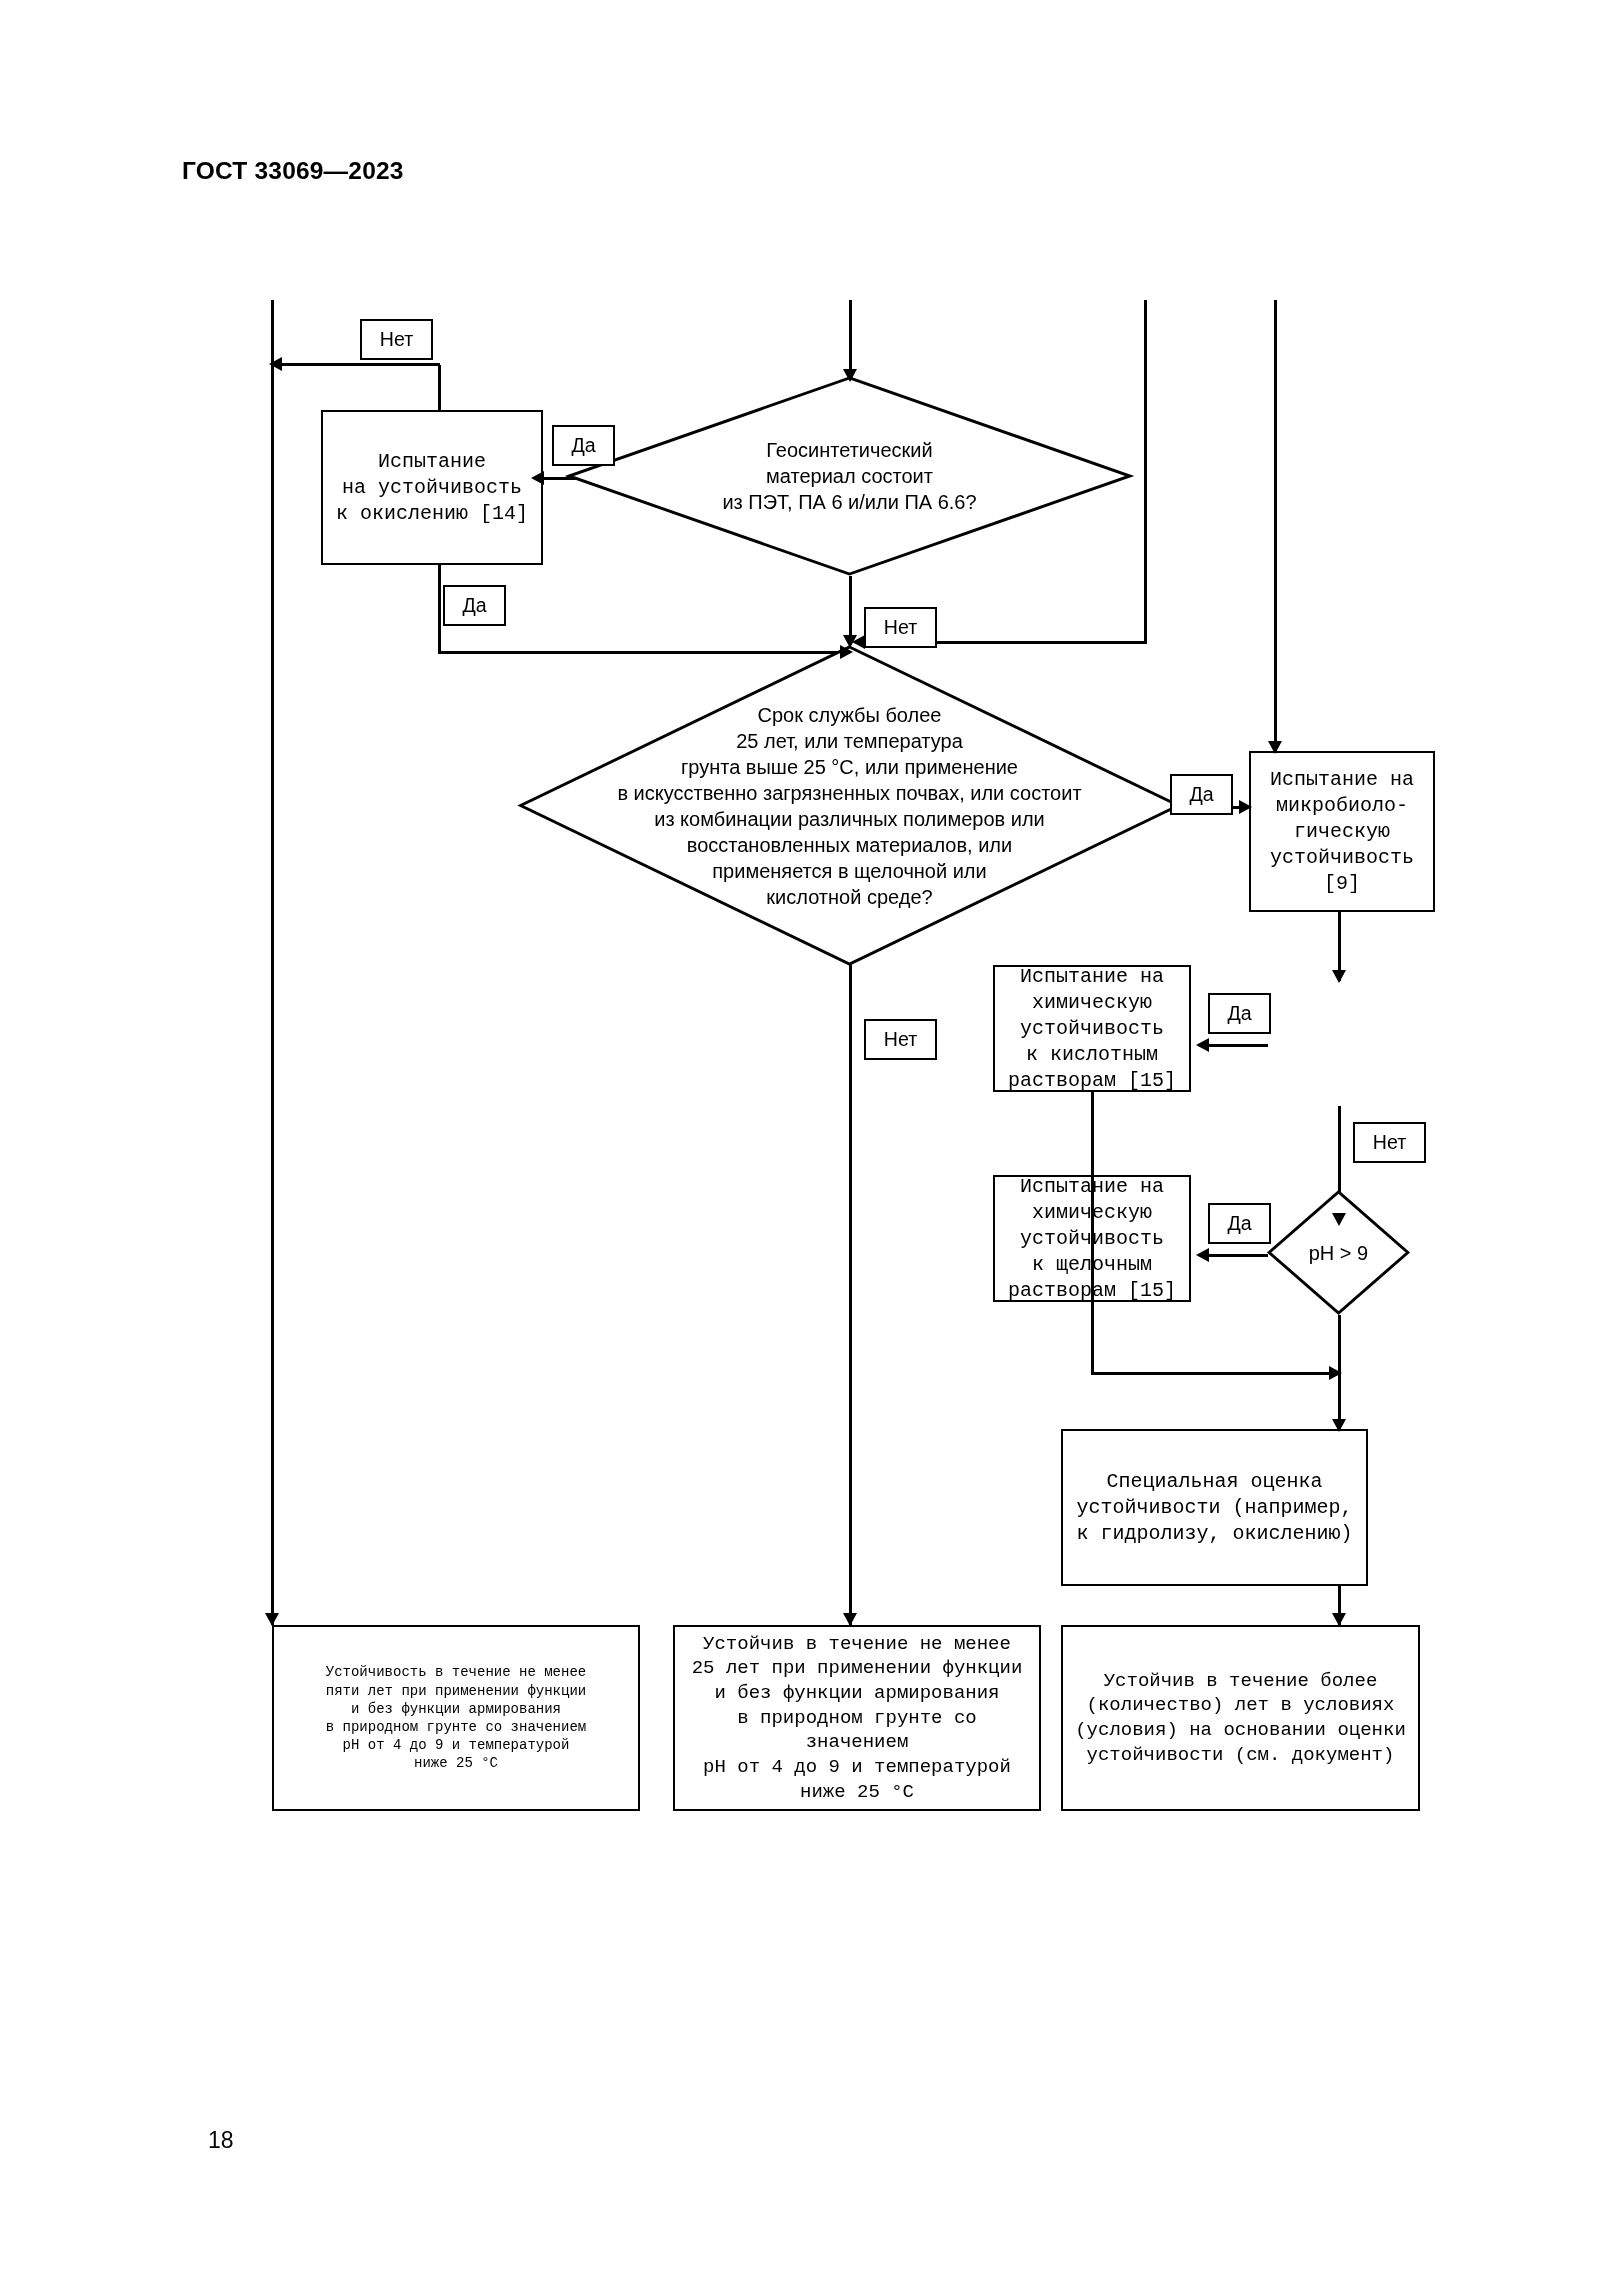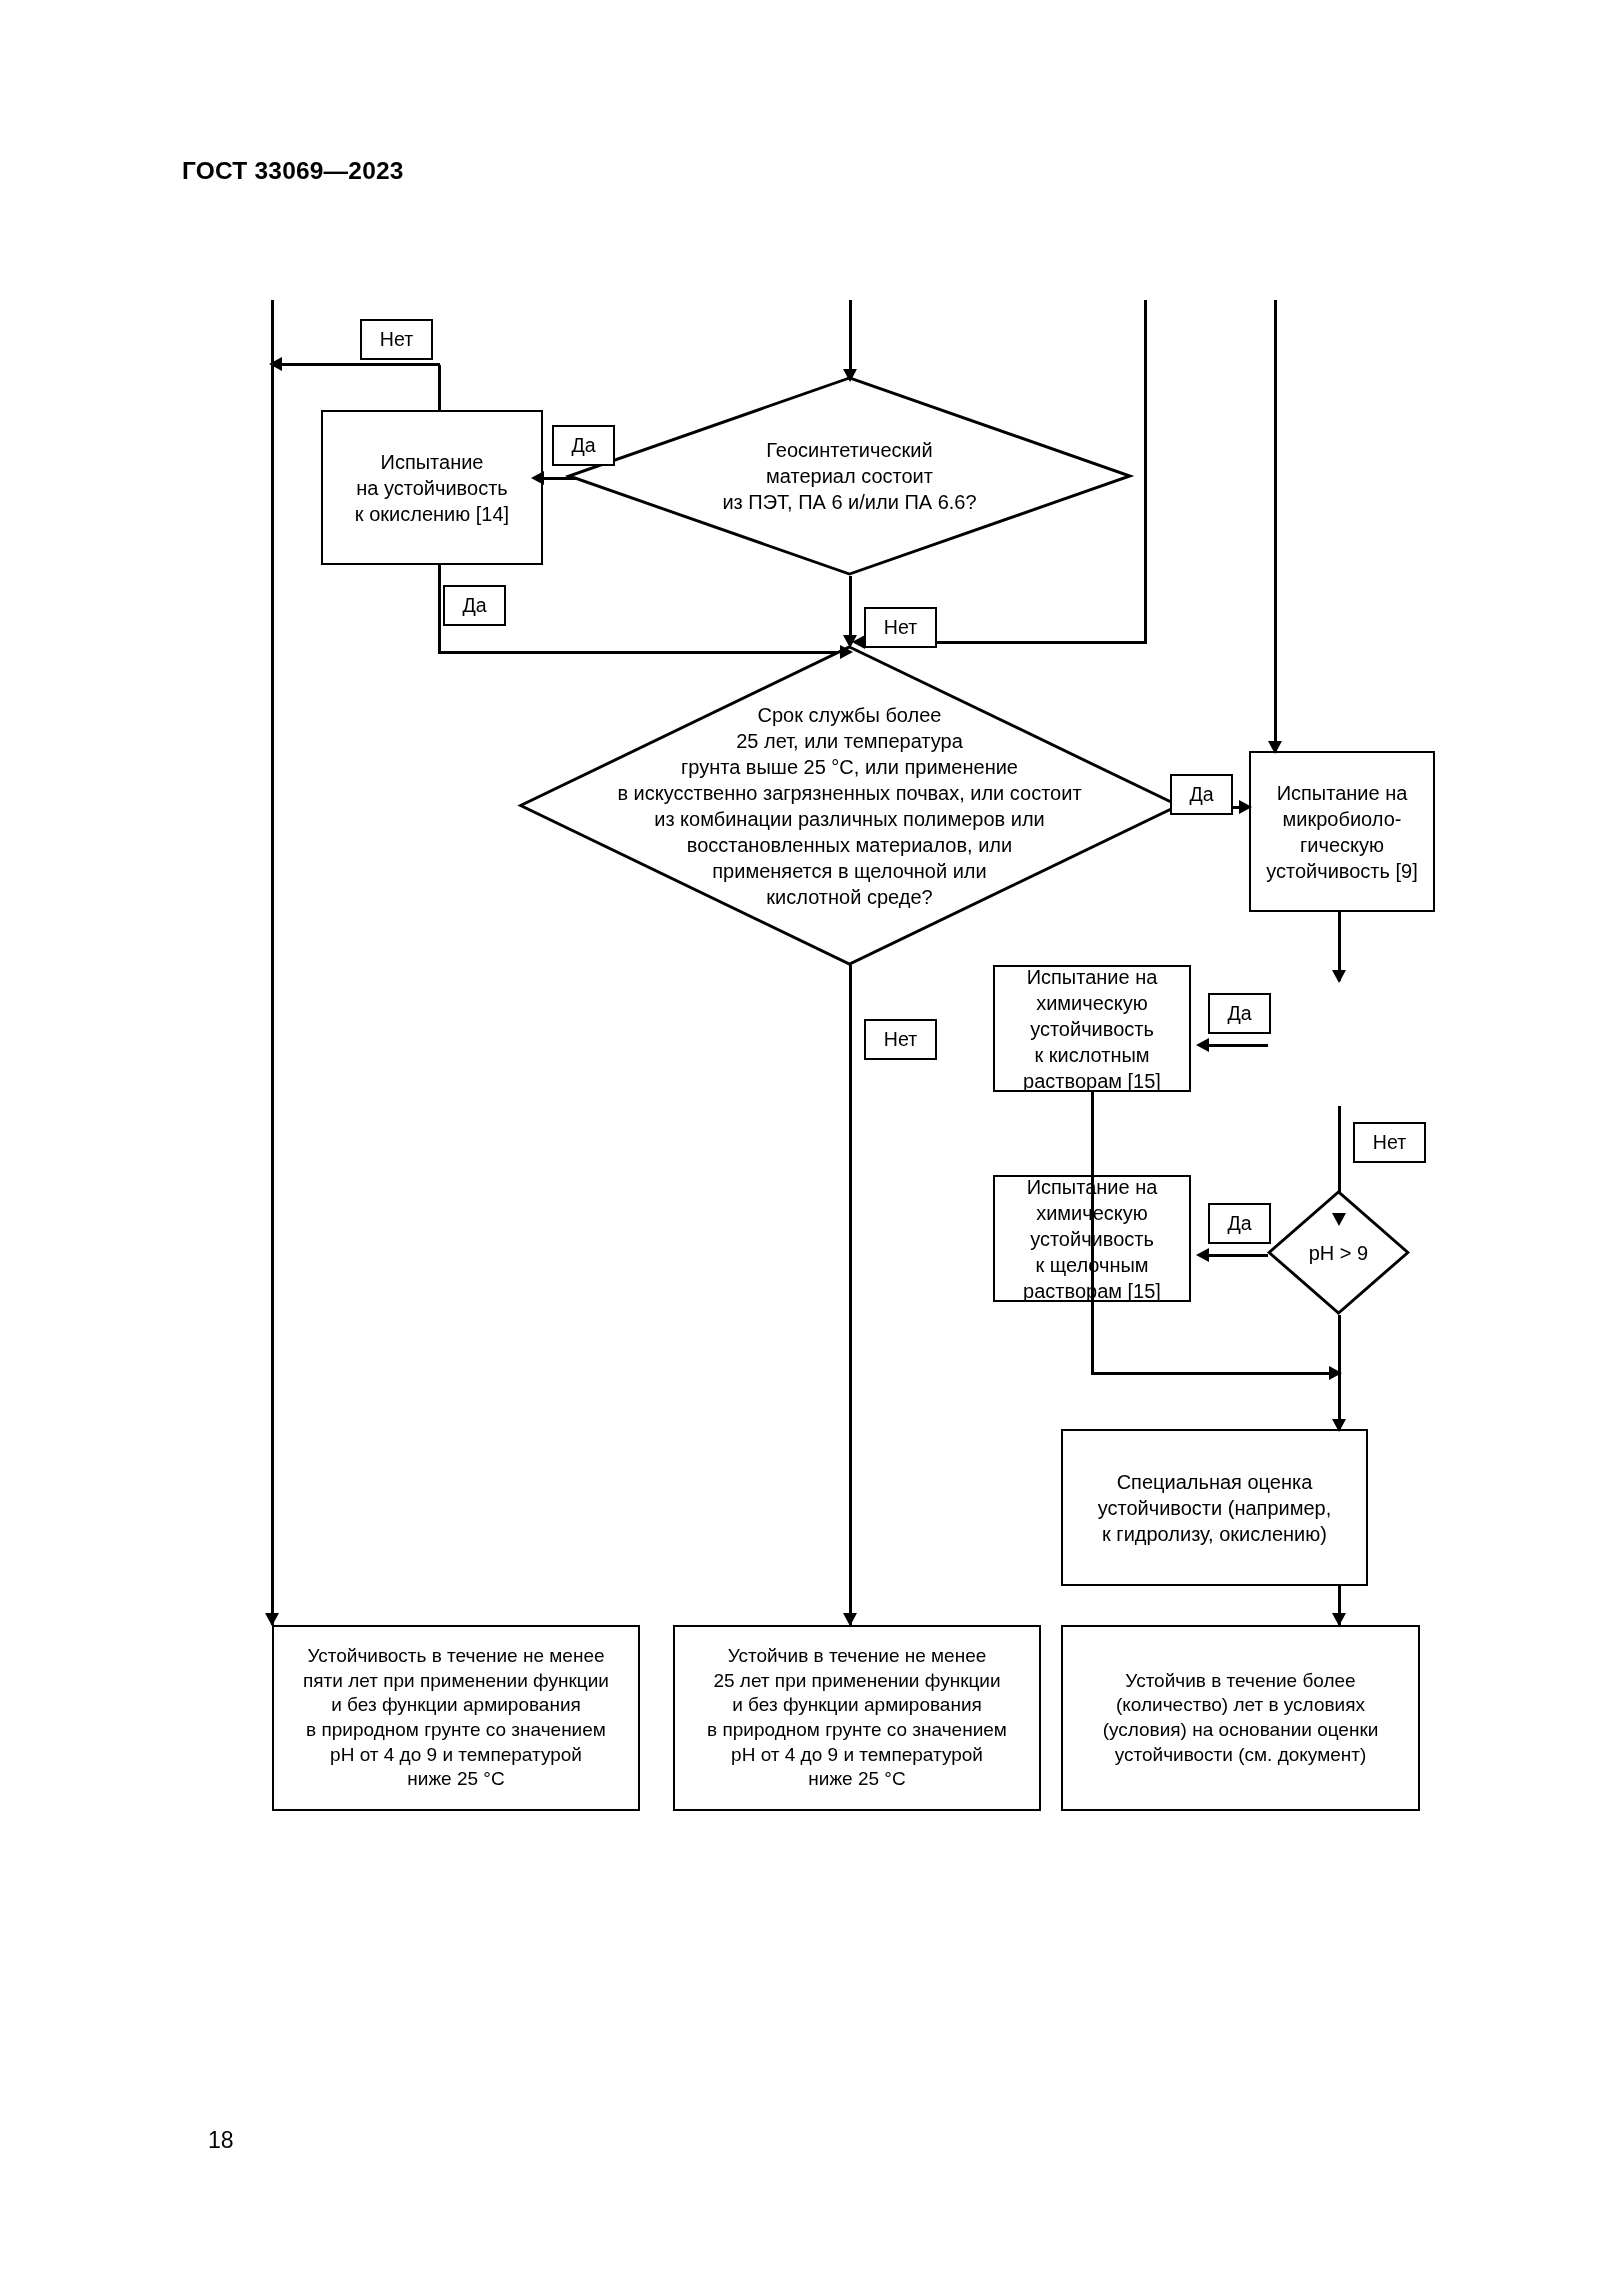--- a/index.html
+++ b/index.html
@@ -20,21 +20,21 @@
     position:absolute;left:188px;top:2127px;
     font-size:23px;
     margin-left:20px;
   }
   #figure-caption{
     position:absolute;left:0;top:1841px;width:1620px;text-align:center;
     font-size:20.6px;
   }
 
   
-  .node{position:absolute;box-sizing:border-box;}
+  .node{position:absolute;box-sizing:border-box;font-family:Liberation Mono, monospace;}
   .boxnode{
     border:2.5px solid #000;background:#fff;
     display:flex;align-items:center;justify-content:center;
     text-align:center;line-height:1.30;font-size:20px;
     padding:3.9px 5.9px;white-space:pre-line;
   }
   .label{
     position:absolute;box-sizing:border-box;
     border:2px solid #000;background:#fff;
     display:flex;align-items:center;justify-content:center;
@@ -182,21 +182,21 @@
 к щелочным
 растворам [15]</span>
   </div>
 
   <div class="node boxnode" style="left:1061px;top:1429px;width:307px;height:157px;">
     <span>Специальная оценка
 устойчивости (например,
 к гидролизу, окислению)</span>
   </div>
 
-  <div class="node boxnode" style="left:272px;top:1625px;width:368px;height:186px;font-size:19px;">
+  <div class="node boxnode" style="left:272px;top:1625px;width:368px;height:186px;font-size:14px;">
     <span>Устойчивость в течение не менее
 пяти лет при применении функции
 и без функции армирования
 в природном грунте со значением
 pH от 4 до 9 и температурой
 ниже 25 °С</span>
   </div>
 
   <div class="node boxnode" style="left:673px;top:1625px;width:368px;height:186px;font-size:19px;">
     <span>Устойчив в течение не менее

